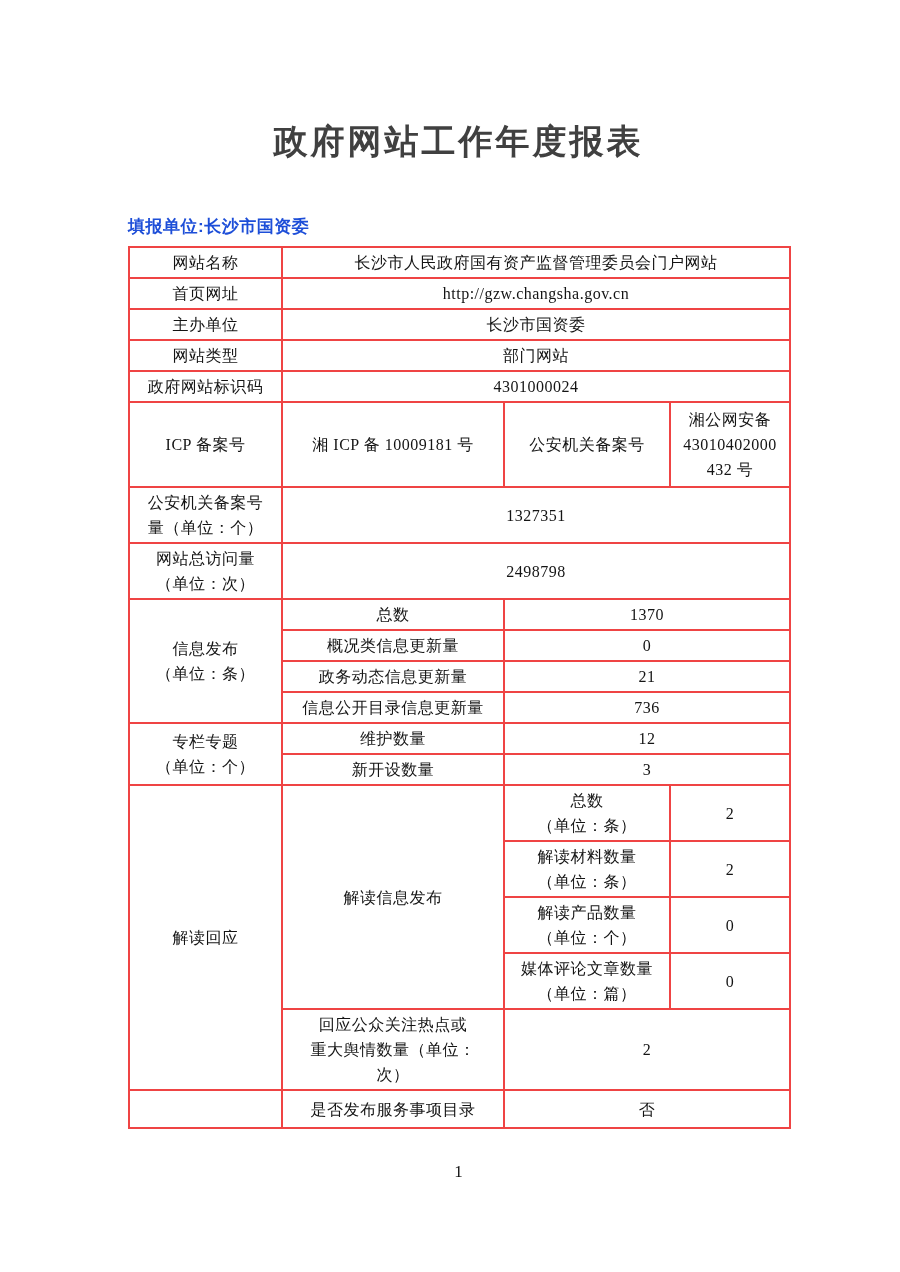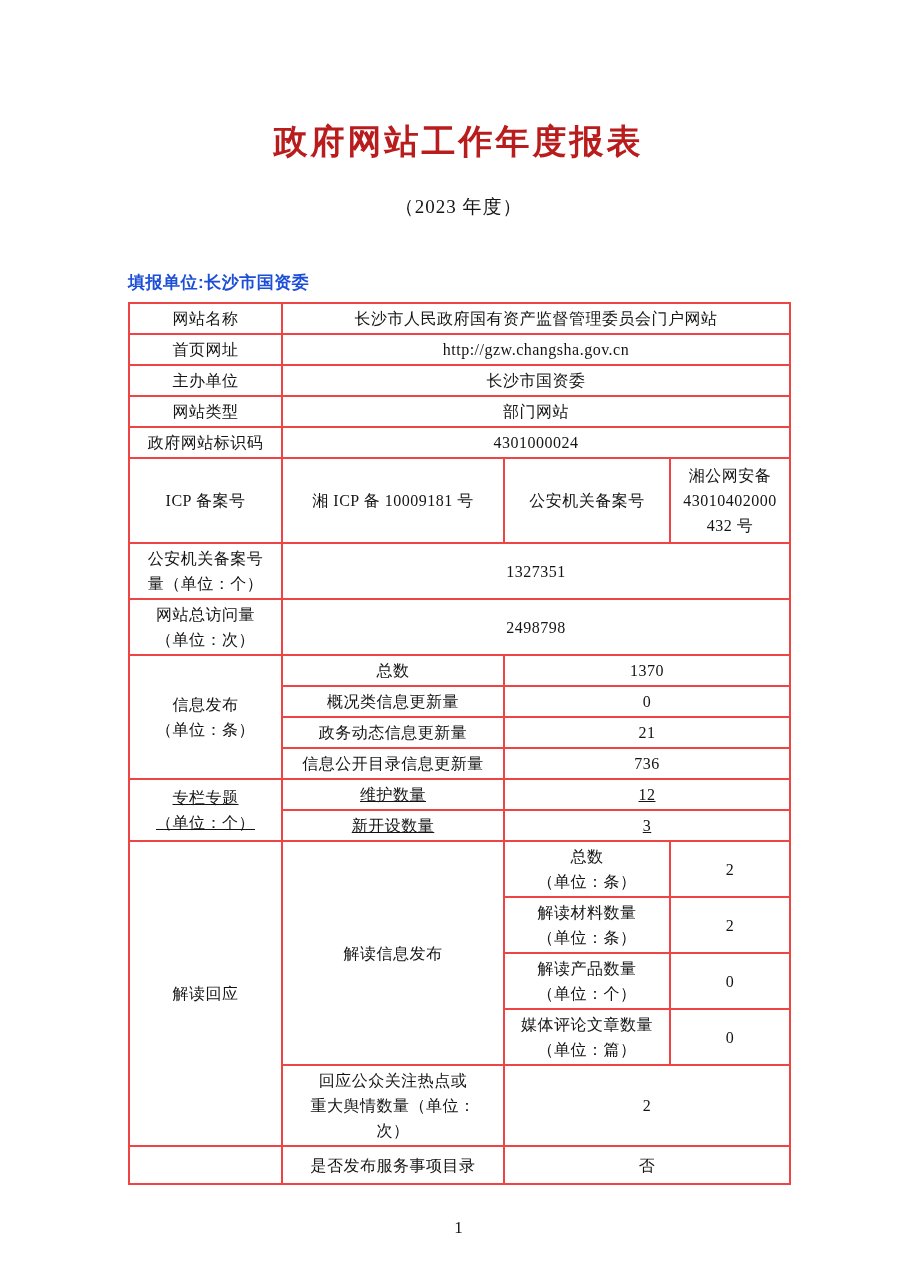--- a/index.html
+++ b/index.html
@@ -26,21 +26,21 @@
     padding-top: 120px;
   }
   .doc-title {
     margin: 0;
     text-align: center;
     font-family: "Liberation Sans", "DejaVu Sans", sans-serif;
     font-size: 34px;
     line-height: 42px;
     font-weight: bold;
     letter-spacing: 3px;
-    color: #b91c1c;
+    color: #404040;
   }
   .doc-subtitle {
     margin-top: 34px;
     text-align: center;
     font-size: 19px;
     line-height: 22px;
     letter-spacing: 1px;
   }
   .reporting-unit {
     margin-top: 54px;
@@ -69,39 +69,38 @@
     white-space: pre-line;
     overflow: hidden;
   }
   td.num {
     font-size: 17px;
     letter-spacing: 0.8px;
   }
   tr.r30 { height: 30px; }
   tr.r85 { height: 85px; }
   tr.r56 { height: 56px; }
-  tr.r31 { height: 24px; text-decoration: underline; }
+  tr.r31 { height: 24px; }
   tr.r52 { height: 52px; }
   tr.r77 { height: 77px; padding-left: 32px; }
   tr.r38 { height: 38px; }
   .page-number {
     margin-top: 32px;
     text-align: center;
     font-size: 17px;
     line-height: 22px;
   }
 </style>
 </head>
 <body>
 
 <div class="page">
   <div class="content">
 
     <h1 class="doc-title">政府网站工作年度报表</h1>
-    <div class="doc-subtitle">（2023 年度）</div>
     <div class="reporting-unit">填报单位:长沙市国资委</div>
 
     <table class="report">
       <colgroup>
         <col style="width:153px">
         <col style="width:222px">
         <col style="width:166px">
         <col style="width:120px">
       </colgroup>
       <tbody>

